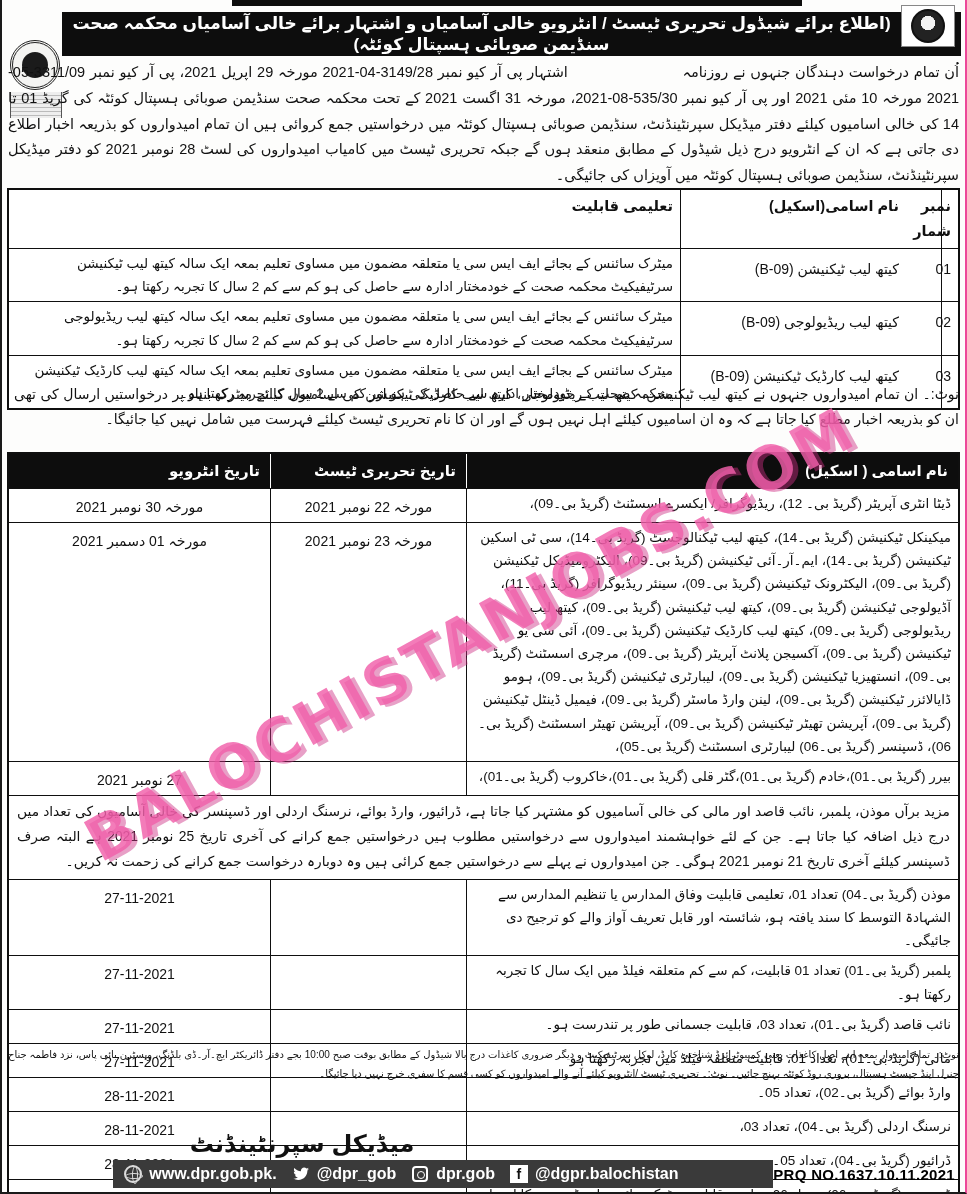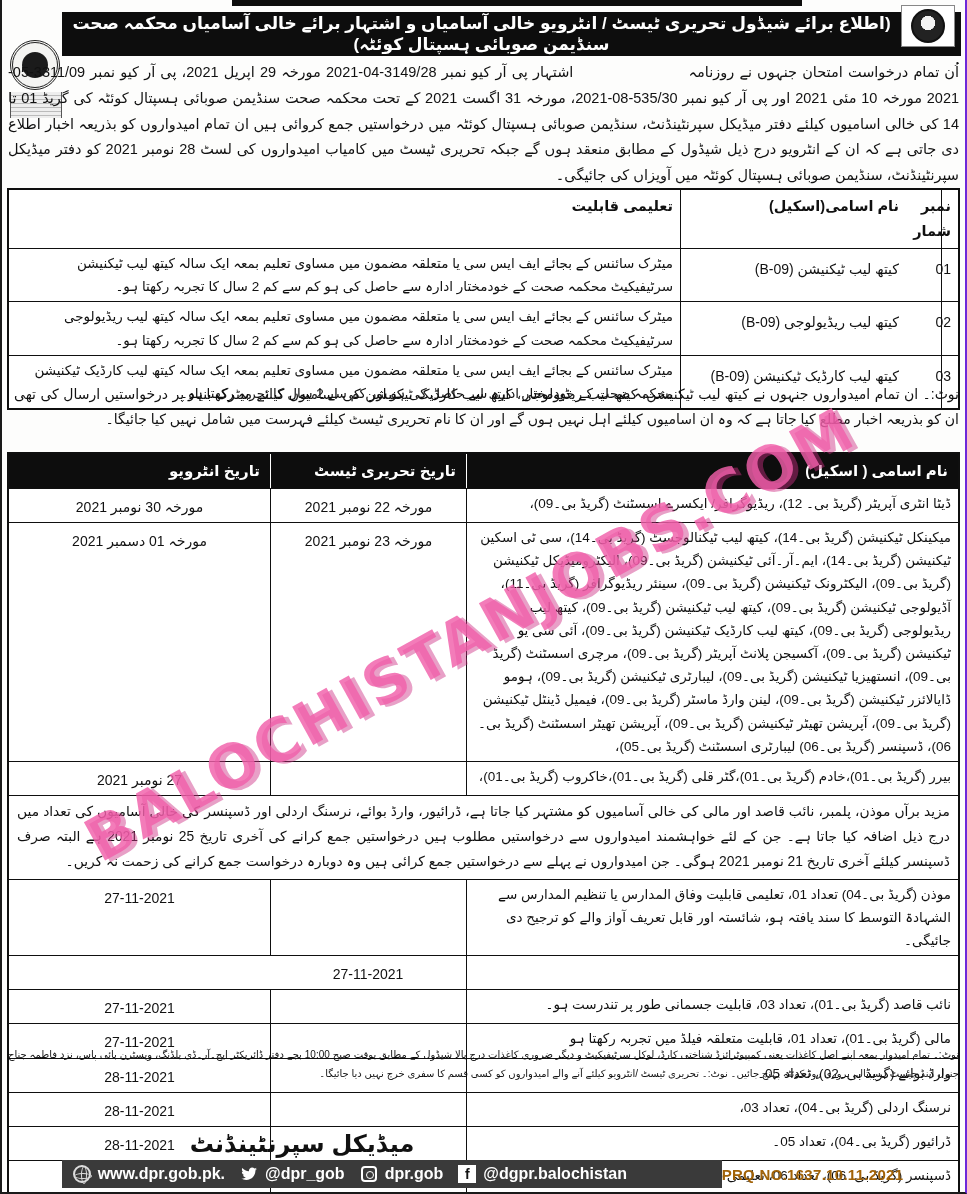--- a/index.html
+++ b/index.html
@@ -2,21 +2,21 @@
 <html lang="ur"><head>
 <meta charset="utf-8">
 <style>
   * { margin:0; padding:0; box-sizing:border-box; }
   html,body { background:#e8e8e8; }
   .sheet {
     position:relative; width:967px; height:1194px; margin:0 auto;
     background:#fdfdfc; overflow:hidden;
     font-family:"Liberation Sans","DejaVu Sans",sans-serif;
     color:#111;
-    border-left:2px solid #1a1a1a; border-right:2px solid #6d28d9; border-bottom:2px solid #1a1a1a;
+    border-left:2px solid #1a1a1a; border-right:2px solid #ec4899; border-bottom:2px solid #1a1a1a;
   }
   .top-strip { position:absolute; left:230px; top:0; width:570px; height:6px; background:#0d0d0d; }
 
   
   .masthead { position:absolute; left:60px; right:4px; top:12px; height:44px;
     background:#0d0d0d; color:#fff; display:flex; align-items:center; justify-content:center; }
   .masthead .title { direction:rtl; font-size:17px; font-weight:bold; letter-spacing:.2px; padding:0 70px 0 10px; text-align:center; }
   .logo-left { position:absolute; left:8px; top:40px; width:52px; height:86px; }
   .logo-left .ring { width:50px; height:50px; border-radius:50%; border:3px double #222; background:#f4f4f2;
     display:flex; align-items:center; justify-content:center; }
@@ -60,36 +60,36 @@
 
   .note2 { position:absolute; left:6px; right:6px; top:1046px; font-size:10px; line-height:1.85;
     text-align:justify; direction:rtl; }
   .signature { position:absolute; left:80px; top:1130px; width:440px; text-align:center;
     direction:rtl; font-weight:bold; }
   .signature .s1 { font-size:24px; }
   .signature .s2 { font-size:22px; margin-top:6px; }
 
   
   .footer { position:absolute; left:8px; right:4px; bottom:4px; height:28px;
-    display:flex; align-items:center; justify-content:center; }
+    display:flex; align-items:center; justify-content:flex-end; }
   .social-bar { height:28px; background:#3a3a3a; color:#fff; display:flex; align-items:center;
     padding:0 10px; gap:14px; width:660px; }
   .social-item { display:flex; align-items:center; gap:6px; font-size:16px; font-weight:bold; white-space:nowrap; }
   .sicon { width:20px; height:20px; display:flex; align-items:center; justify-content:center; }
   .icon-globe { width:18px; height:18px; border-radius:50%; border:2px solid #ddd; position:relative; }
   .icon-globe::before { content:""; position:absolute; left:6px; top:-1px; width:4px; height:16px;
     border-radius:50%; border:1.5px solid #ddd; }
   .icon-globe::after { content:""; position:absolute; left:-1px; top:6px; width:16px; height:4px;
     border-radius:50%; border:1.5px solid #ddd; }
   .icon-box { background:#fff; color:#111; width:18px; height:18px; font-size:14px; font-weight:bold;
     display:flex; align-items:center; justify-content:center; }
   .icon-insta { width:16px; height:16px; border:2px solid #fff; border-radius:4px; position:relative; }
   .icon-insta::before { content:""; position:absolute; left:3px; top:3px; width:6px; height:6px;
     border:1.5px solid #fff; border-radius:50%; }
-  .prq { font-size:15px; font-weight:bold; color:#a16207; padding-right:6px; letter-spacing:.3px; }
+  .prq { font-size:15px; font-weight:bold; color:#000000; padding-right:6px; letter-spacing:.3px; }
 
   
   .watermark { position:absolute; left:88px; top:810px; z-index:6; pointer-events:none;
     transform:rotate(-29deg); transform-origin:0 50%;
     font-size:60px; font-weight:bold; letter-spacing:3px;
     color:rgba(240,95,170,.82); text-shadow:4px 4px 0 rgba(205,45,130,.45);
     font-family:"DejaVu Sans",sans-serif; white-space:nowrap; }
 </style>
 </head>
 <body>
@@ -105,21 +105,21 @@
     <div class="ring">
         <div class="core"></div>
       </div>
     <div class="scroll"></div>
   </div>
   <div class="logo-right">
     <div class="emblem"></div>
   </div>
 
   <div class="intro">
-    <span>اُن تمام درخواست امتحان جنہوں نے روزنامہ</span><span class="gap"></span>
+    <span>اُن تمام درخواست دہندگان جنہوں نے روزنامہ</span><span class="gap"></span>
     <span>اشتہار پی آر کیو نمبر 3149/28-04-2021 مورخہ 29 اپریل 2021، پی آر کیو نمبر 3311/09-05-2021 مورخہ 10 مئی 2021 اور پی آر کیو نمبر 535/30-08-2021، مورخہ 31 اگست 2021 کے تحت محکمہ صحت سنڈیمن صوبائی ہسپتال کوئٹہ کی گریڈ 01 تا 14 کی خالی اسامیوں کیلئے دفتر میڈیکل سپرنٹینڈنٹ، سنڈیمن صوبائی ہسپتال کوئٹہ میں درخواستیں جمع کروائی ہیں ان تمام امیدواروں کو بذریعہ اخبار اطلاع دی جاتی ہے کہ ان کے انٹرویو درج ذیل شیڈول کے مطابق منعقد ہوں گے جبکہ تحریری ٹیسٹ میں کامیاب امیدواروں کی لسٹ 28 نومبر 2021 کو دفتر میڈیکل سپرنٹینڈنٹ، سنڈیمن صوبائی ہسپتال کوئٹہ میں آویزاں کی جائیگی۔</span>
     <div class="correction">مندرجہ ذیل اسامیوں کی تعلیمی قابلیت اور تجربہ میں تصحیح کی جاتی ہے باقی ماندہ شرائط و ضوابط درج بالا اشتہار کے مطابق ہوگی۔</div>
   </div>
 
   <div class="tbl" id="table1">
     <div class="trow head">
       <div class="tcell serial">نمبر شمار</div>
       <div class="tcell">نام اسامی(اسکیل)</div>
       <div class="tcell">تعلیمی قابلیت</div>
     </div>
@@ -171,20 +171,21 @@
       <div class="notice-row">مزید برآں موذن، پلمبر، نائب قاصد اور مالی کی خالی آسامیوں کو مشتہر کیا جاتا ہے، ڈرائیور، وارڈ بوائے، نرسنگ اردلی اور ڈسپنسر کی خالی آسامیوں کی تعداد میں درج ذیل اضافہ کیا جاتا ہے۔ جن کے لئے خواہشمند امیدواروں سے درخواستیں مطلوب ہیں درخواستیں جمع کرانے کی آخری تاریخ 25 نومبر 2021 ہے البتہ صرف ڈسپنسر کیلئے آخری تاریخ 21 نومبر 2021 ہوگی۔ جن امیدواروں نے پہلے سے درخواستیں جمع کرائی ہیں وہ دوبارہ درخواست جمع کرانے کی زحمت نہ کریں۔</div>
     </div>
 
     <div class="trow" style="min-height:64px;">
       <div class="tcell">موذن (گریڈ بی۔04) تعداد 01، تعلیمی قابلیت وفاق المدارس یا تنظیم المدارس سے الشہادۃ التوسط کا سند یافتہ ہو، شائستہ اور قابل تعریف آواز والے کو ترجیح دی جائیگی۔</div>
       <div class="tcell date"></div>
       <div class="tcell date">27-11-2021</div>
     </div>
 
     <div class="trow" style="min-height:28px;">
+      <div class="tcell">پلمبر (گریڈ بی۔01) تعداد 01 قابلیت، کم سے کم متعلقہ فیلڈ میں ایک سال کا تجربہ رکھتا ہو۔</div>
       <div class="tcell date"></div>
       <div class="tcell date">27-11-2021</div>
     </div>
 
     <div class="trow" style="min-height:28px;">
       <div class="tcell">نائب قاصد (گریڈ بی۔01)، تعداد 03، قابلیت جسمانی طور پر تندرست ہو۔</div>
       <div class="tcell date"></div>
       <div class="tcell date">27-11-2021</div>
     </div>
 

